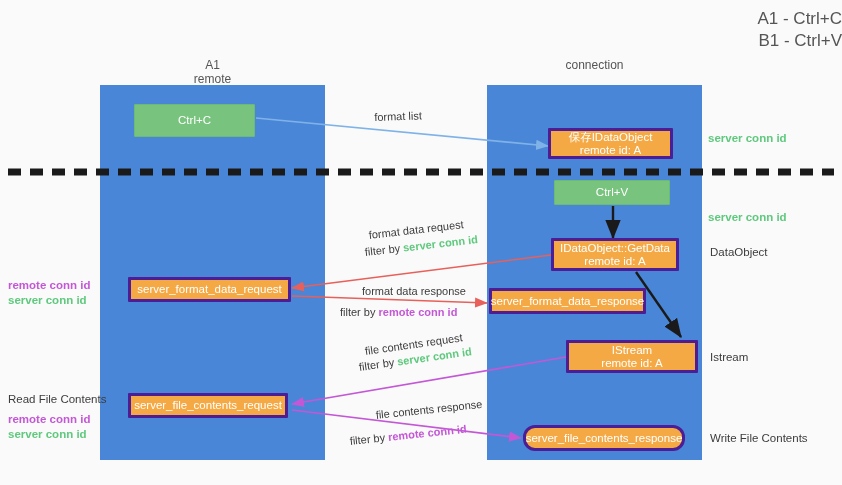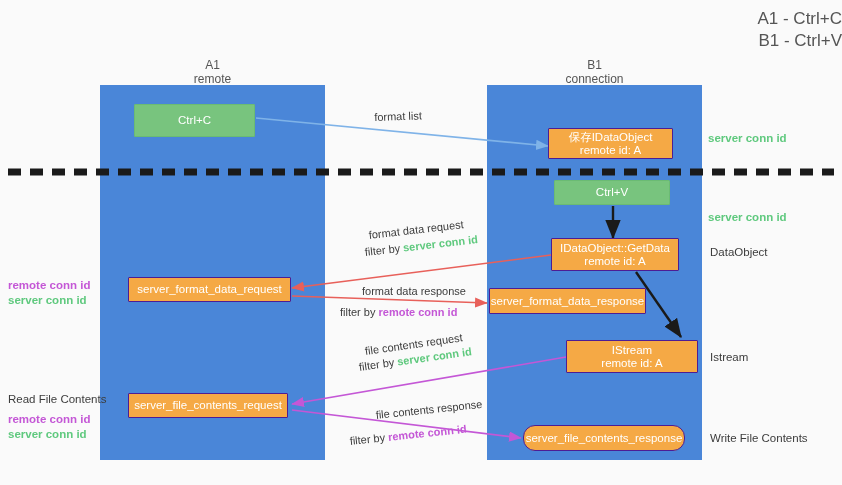--- a/index.html
+++ b/index.html
@@ -27,21 +27,21 @@
 
   .node{
     box-sizing:border-box;
     display:flex;align-items:center;justify-content:center;
     text-align:center;
     color:#ffffff;
     font-size:11.5px;
     line-height:13px;
     border-radius:1px;
   }
-  .node.orange{background:#f5a945;border:1px solid #4c1d95;}
+  .node.orange{background:#f5a945;border:3px solid #4c1d95;}
   .node.green{background:#78c47e;border:1px solid #6bbb73;}
 
   .side-label{font-size:11.5px;line-height:15px;color:#3c3c3c;}
   .tag-server{color:#5fc97e;font-weight:bold;}
   .tag-remote{color:#c457d6;font-weight:bold;}
 
   .edge-label{
     font-size:11px;line-height:14px;color:#3c3c3c;white-space:nowrap;
     transform-origin:left top;
   }
@@ -58,21 +58,20 @@
   <div class="abs title">
     <div>A1 - Ctrl+C</div>
     <div>B1 - Ctrl+V</div>
   </div>
 
   <div class="abs col-head" style="left:100px;top:58px;width:225px;">
     <div>A1</div>
     <div>remote</div>
   </div>
   <div class="abs col-head" style="left:487px;top:58px;width:215px;">
-    <div>B1</div>
     <div>connection</div>
   </div>
 
   <div class="abs column" style="left:100px;top:85px;width:225px;height:375px;"></div>
   <div class="abs column" style="left:487px;top:85px;width:215px;height:375px;"></div>
 
   <svg class="overlay">
     <defs>
       <marker id="ah-blue" markerWidth="9" markerHeight="9" refX="7.5" refY="3.2" orient="auto">
         <path d="M0,0 L8,3.2 L0,6.4 z" fill="#7fb3e8"></path>

